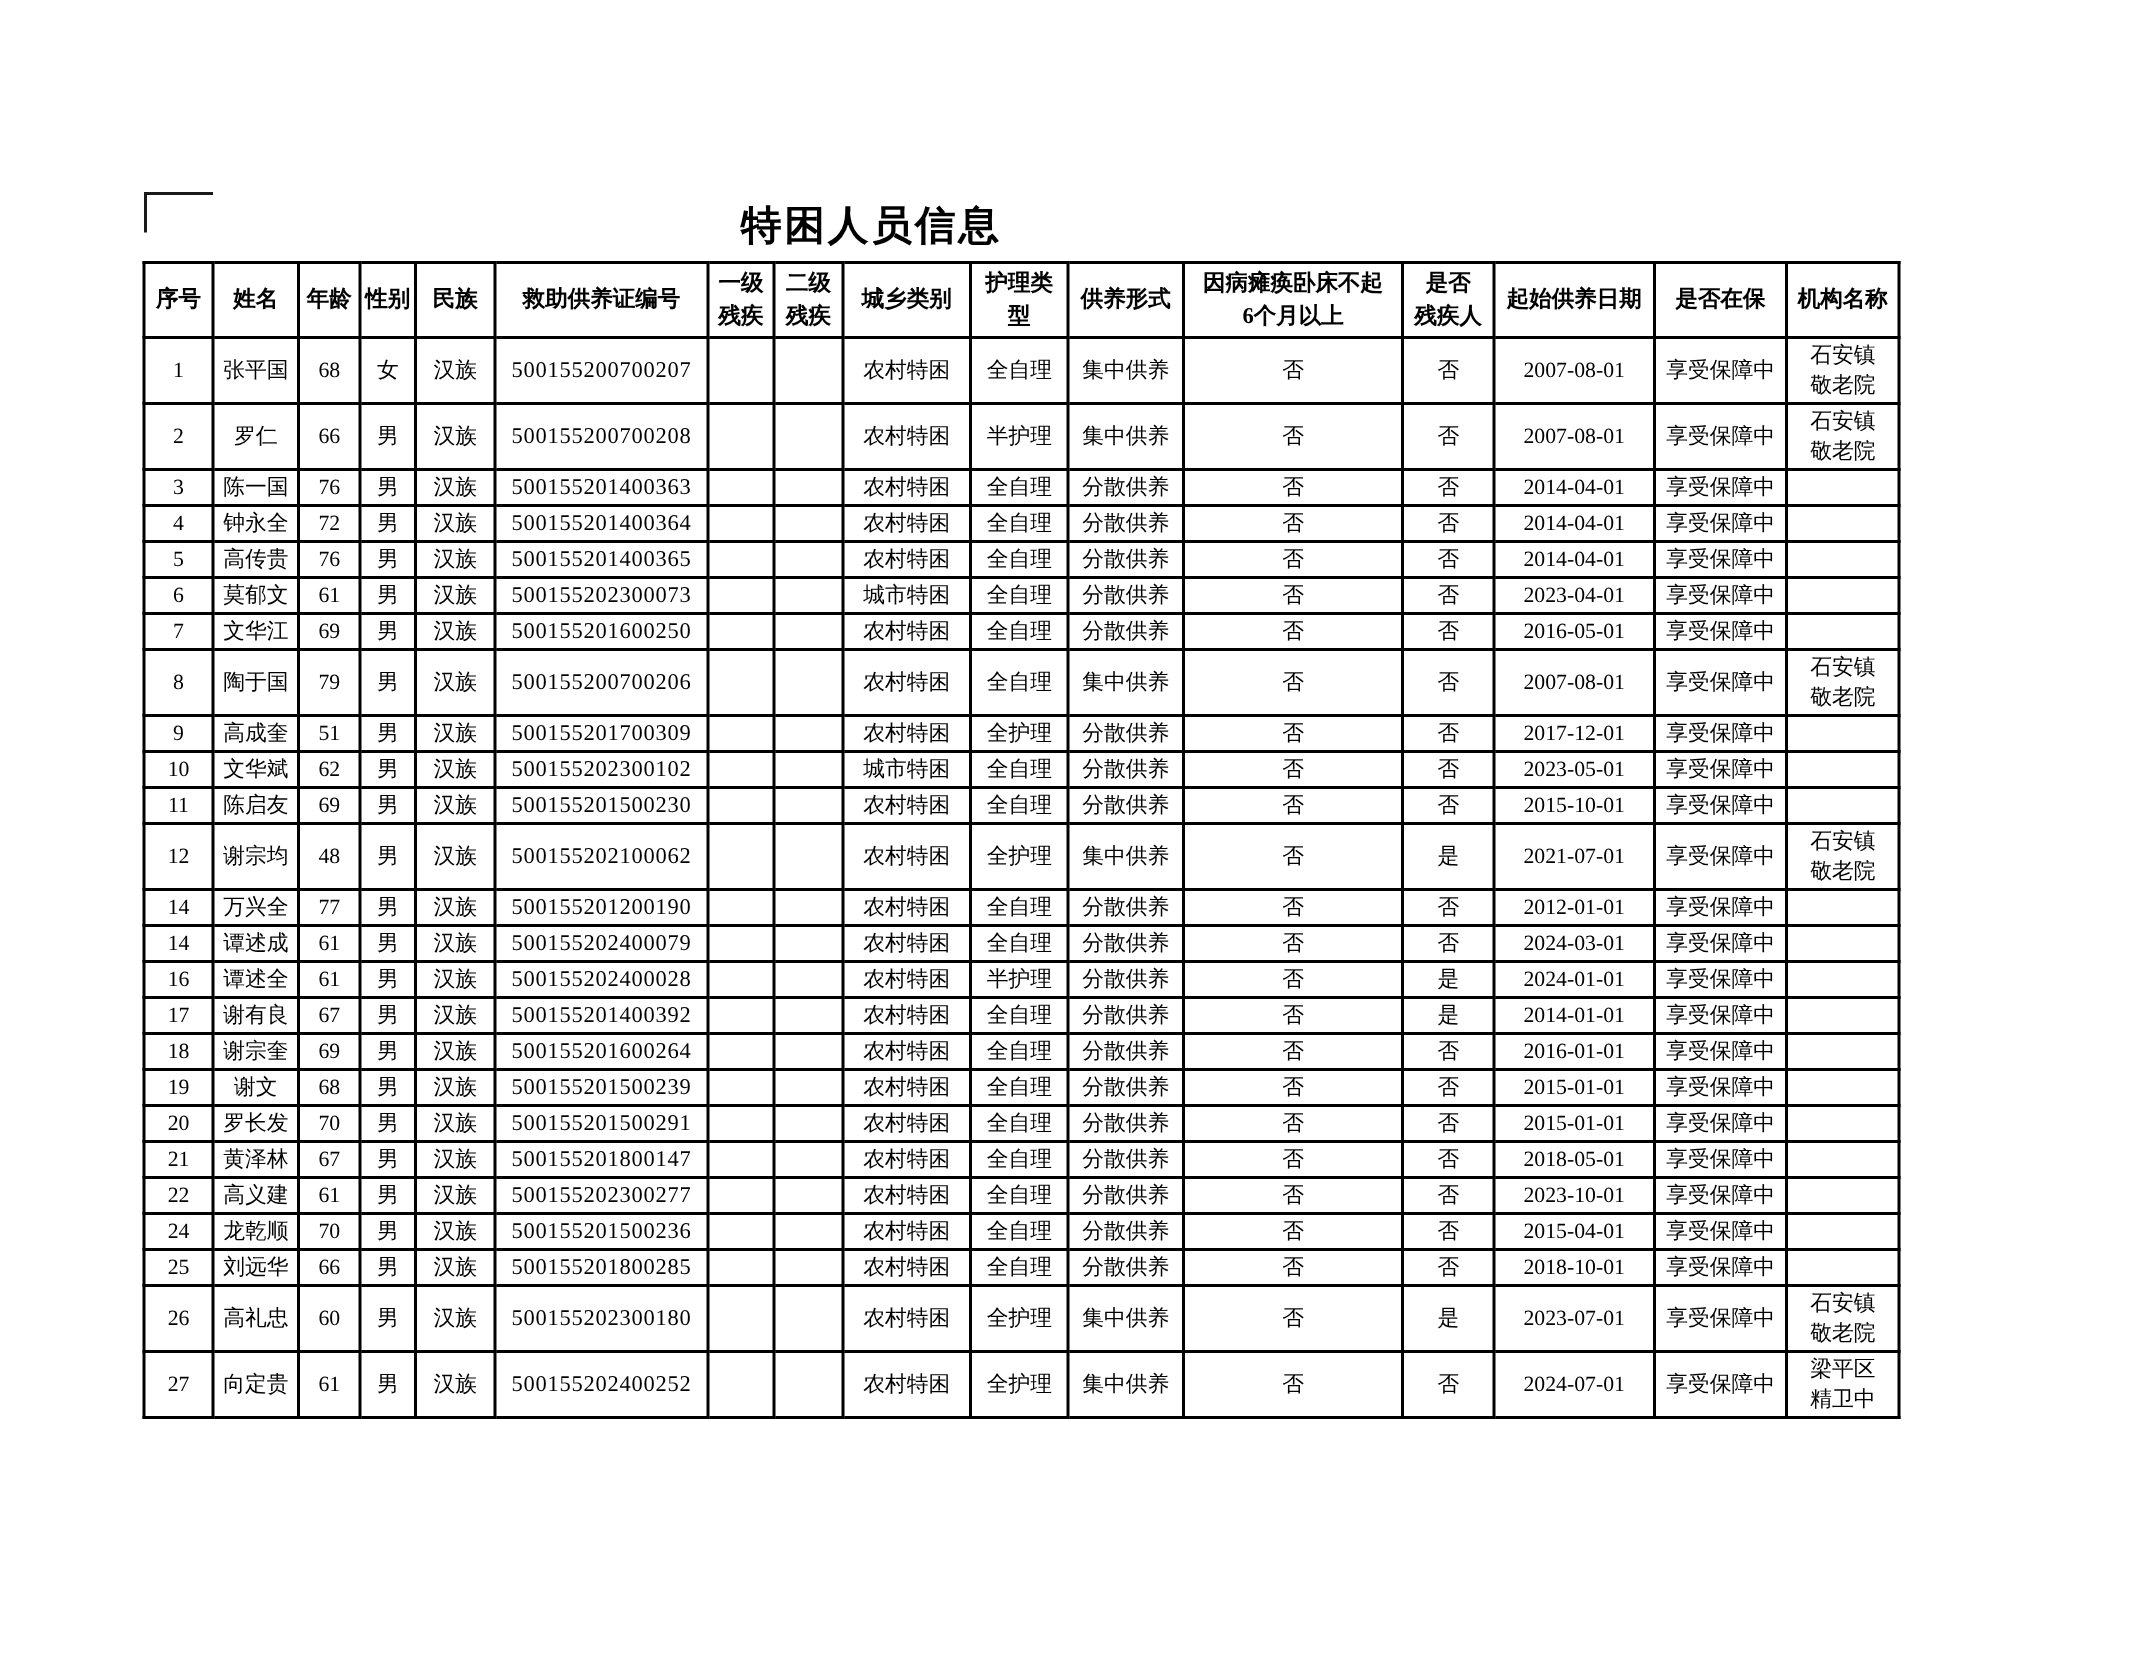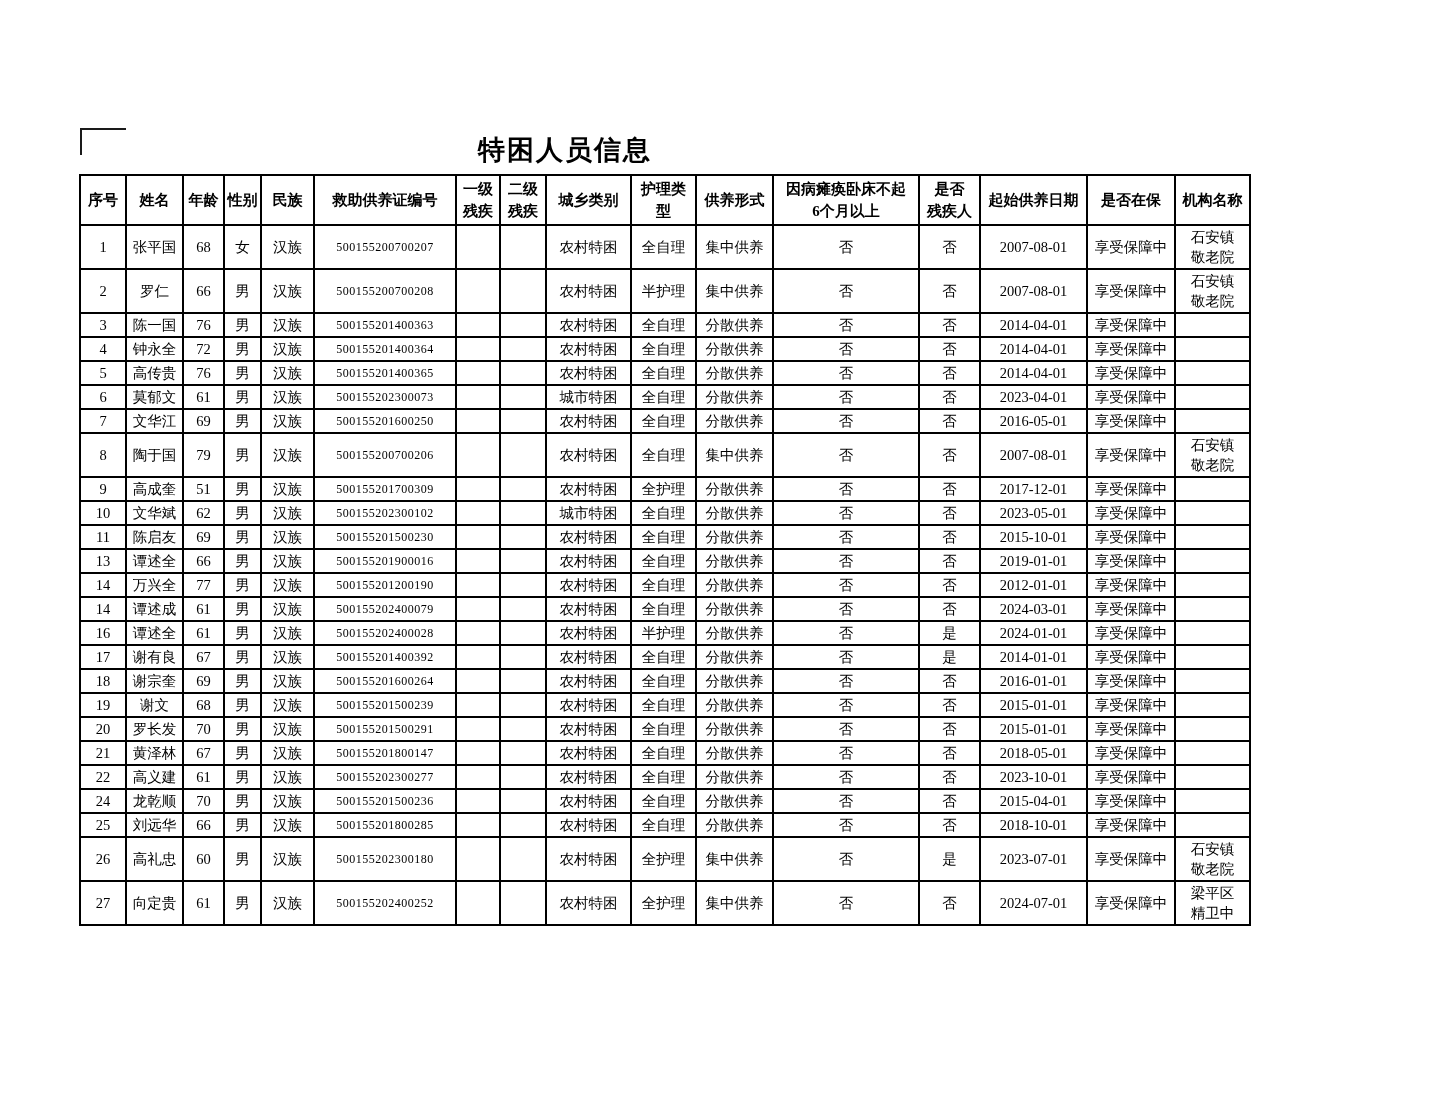--- a/index.html
+++ b/index.html
@@ -5,21 +5,21 @@
   * { margin: 0; padding: 0; box-sizing: border-box; }
   html, body {
     width: 1430px; height: 1105px;
     background: #ffffff;
     font-family: "Liberation Serif", "DejaVu Serif", serif;
     color: #000;
     overflow: hidden;
   }
   .sheet {
     position: absolute;
-    left: 79px; top: 126px;
+    left: 95px; top: 126px;
     width: 972px;
   }
   .corner-mark {
     position: absolute;
     left: 1px; top: 2px;
     width: 46px; height: 27px;
     border-top: 2px solid #1a1a1a;
     border-left: 2px solid #1a1a1a;
   }
   .doc-title {
@@ -50,21 +50,21 @@
     line-height: 22px;
     font-weight: bold;
     height: 50px;
   }
   table.grid td {
     font-size: 14.5px;
     line-height: 20px;
     height: 22px;
   }
   table.grid td.num {
-    font-size: 12px;
+    font-size: 15px;
     letter-spacing: 0.5px;
   }
 </style>
 </head>
 <body>
 
 <div class="sheet">
   <div class="corner-mark"></div>
   <div class="doc-title">特困人员信息</div>
   <table class="grid">
@@ -306,36 +306,37 @@
           <td>农村特困</td>
           <td>全自理</td>
           <td>分散供养</td>
           <td>否</td>
           <td>否</td>
           <td>2015-10-01</td>
           <td>享受保障中</td>
           <td></td>
         </tr>
         <tr>
-          <td>13</td>
-          <td>谭述全</td>
-          <td>66</td>
-          <td>男</td>
-          <td>汉族</td>
-          <td class="num">500155201900016</td>
-          <td></td>
-          <td></td>
-          <td>农村特困</td>
-          <td>全自理</td>
-          <td>分散供养</td>
-          <td>否</td>
-          <td>否</td>
-          <td>2019-01-01</td>
-          <td>享受保障中</td>
-          <td></td>
+          <td>12</td>
+          <td>谢宗均</td>
+          <td>48</td>
+          <td>男</td>
+          <td>汉族</td>
+          <td class="num">500155202100062</td>
+          <td></td>
+          <td></td>
+          <td>农村特困</td>
+          <td>全护理</td>
+          <td>集中供养</td>
+          <td>否</td>
+          <td>是</td>
+          <td>2021-07-01</td>
+          <td>享受保障中</td>
+          <td>石安镇
+敬老院</td>
         </tr>
         <tr>
           <td>14</td>
           <td>万兴全</td>
           <td>77</td>
           <td>男</td>
           <td>汉族</td>
           <td class="num">500155201200190</td>
           <td></td>
           <td></td>

